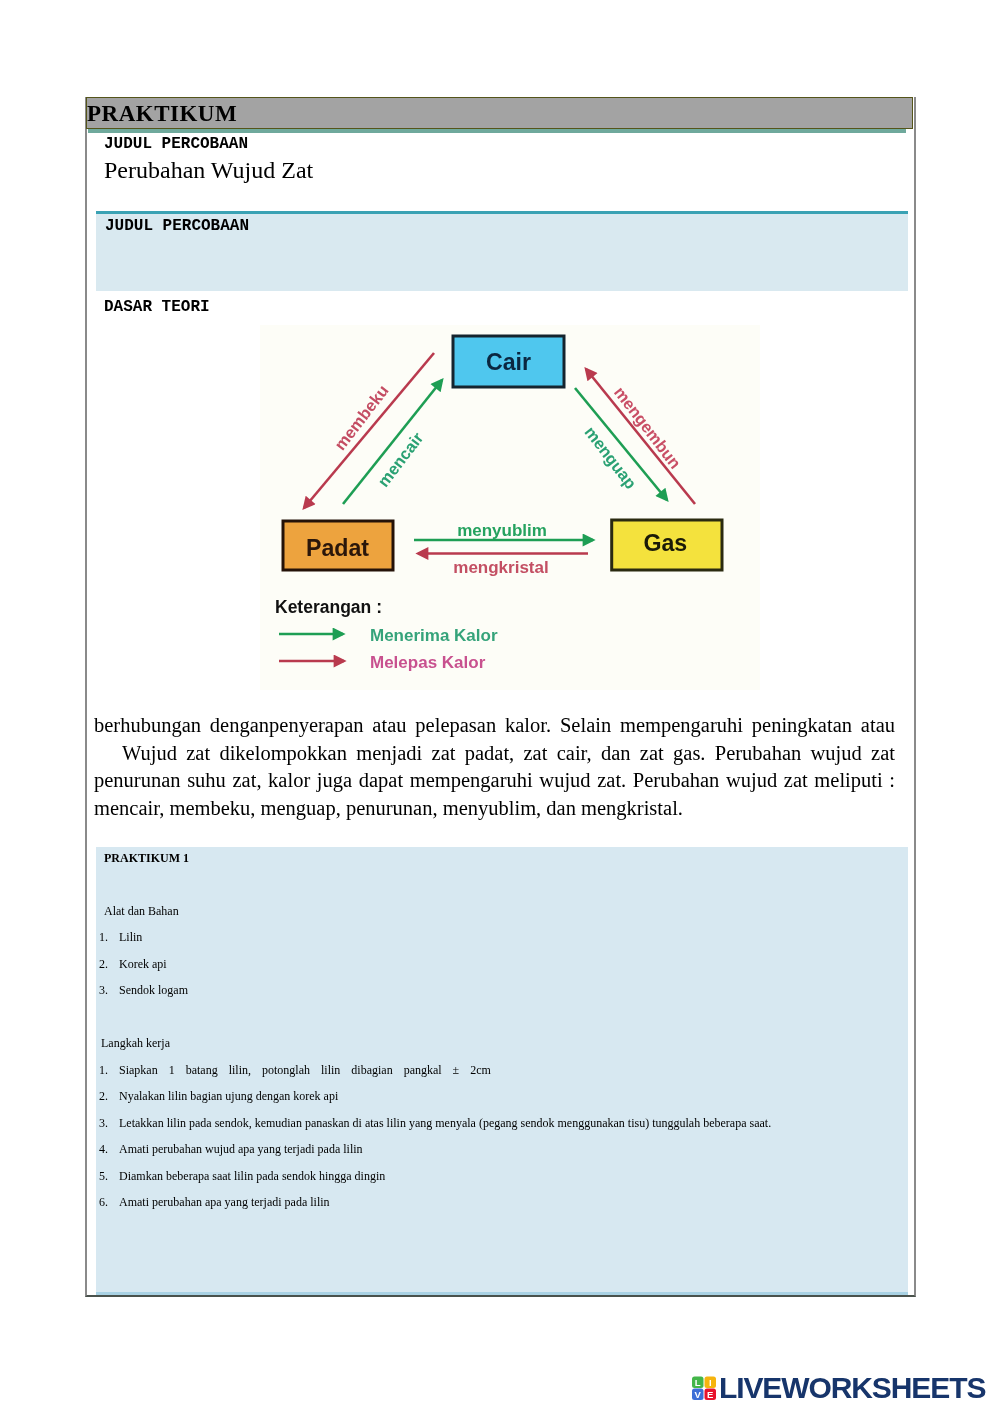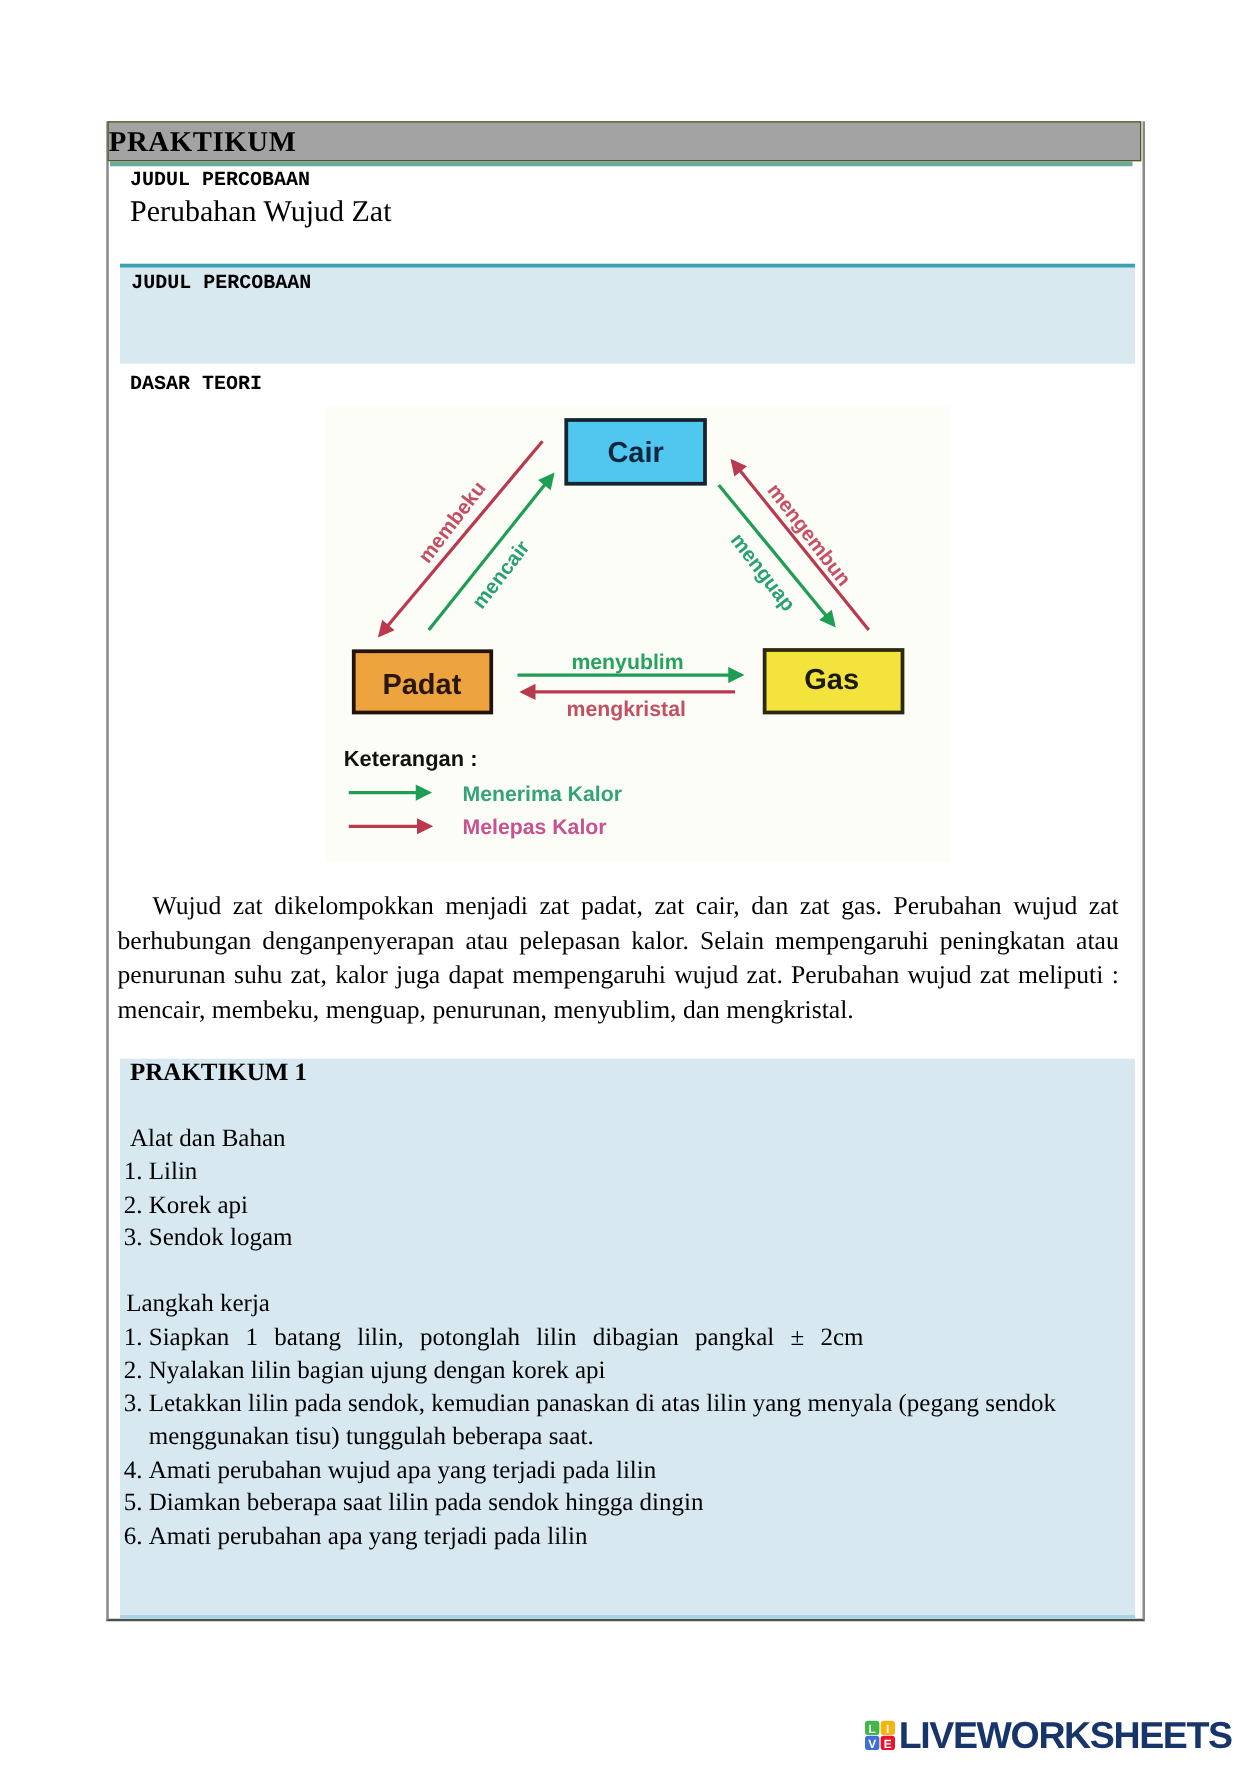--- a/index.html
+++ b/index.html
@@ -25,21 +25,21 @@
   #dasar{left:104px;top:297px;}
   
   #para{left:94px;top:712px;width:801px;}
   #para .pl{font-size:20.5px;line-height:27.5px;text-align:justify;white-space:nowrap;}
   #para .pl.j{text-align-last:justify;}
   #para .pl.first{text-indent:28px;}
   
   #prak{left:96px;top:847px;width:812px;height:445px;background:#d7e8f1;
         border-bottom:3px solid #a9d2e4;}
   #prak .in{position:absolute;left:8px;top:-2.5px;width:796px;}
-  #prak .ln{font-size:20px;line-height:26.5px;white-space:nowrap;}
+  #prak .ln{font-size:12px;line-height:26.5px;white-space:nowrap;}
   #prak .b{font-weight:bold;}
   .li{padding-left:20px;margin-left:-5px;position:relative;}
   .li .num{position:absolute;left:0;top:0;}
   #prak .wrap{white-space:normal;}
 </style>
 </head>
 <body>
 <div class="abs" id="frame"></div>
 <div class="abs" id="banner"><span>PRAKTIKUM</span></div>
 <div class="abs" id="tealrule"></div>
@@ -91,22 +91,22 @@
   <g font-family="'Liberation Sans',sans-serif" font-weight="bold" font-size="17">
     <text x="15" y="288" fill="#111" font-size="17.5">Keterangan :</text>
     <line x1="19" y1="309" x2="83" y2="309" stroke="#1e9e54" stroke-width="2.6" marker-end="url(#ag)"></line>
     <text x="110" y="315.5" fill="#35a37a">Menerima Kalor</text>
     <line x1="19" y1="336" x2="84" y2="336" stroke="#b93a4e" stroke-width="2.6" marker-end="url(#ar)"></line>
     <text x="110" y="342.5" fill="#c8518f">Melepas Kalor</text>
   </g>
 </svg>
 
 <div class="abs" id="para">
+  <div class="pl j">berhubungan denganpenyerapan atau pelepasan kalor. Selain mempengaruhi peningkatan atau</div>
   <div class="pl j first">Wujud zat dikelompokkan menjadi zat padat, zat cair, dan zat gas. Perubahan wujud zat</div>
-  <div class="pl j">berhubungan denganpenyerapan atau pelepasan kalor. Selain mempengaruhi peningkatan atau</div>
   <div class="pl j">penurunan suhu zat, kalor juga dapat mempengaruhi wujud zat. Perubahan wujud zat meliputi :</div>
   <div class="pl">mencair, membeku, menguap, penurunan, menyublim, dan mengkristal.</div>
 </div>
 
 <div class="abs" id="prak">
   <div class="in">
     <div class="ln b">PRAKTIKUM 1</div>
     <div class="ln">&nbsp;</div>
     <div class="ln">Alat dan Bahan</div>
     <div class="ln li"><span class="num">1.</span>Lilin</div>

